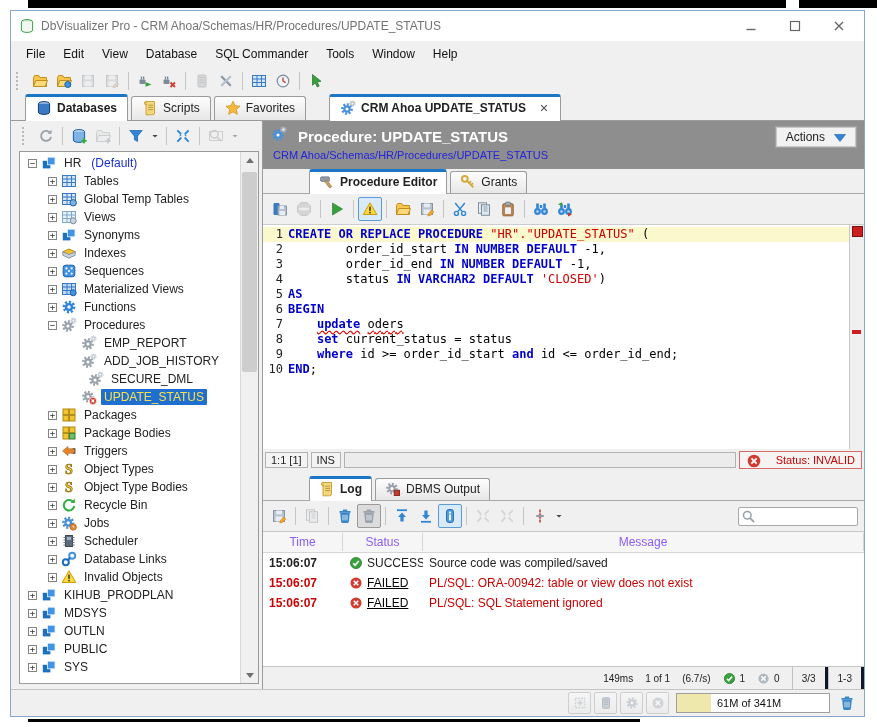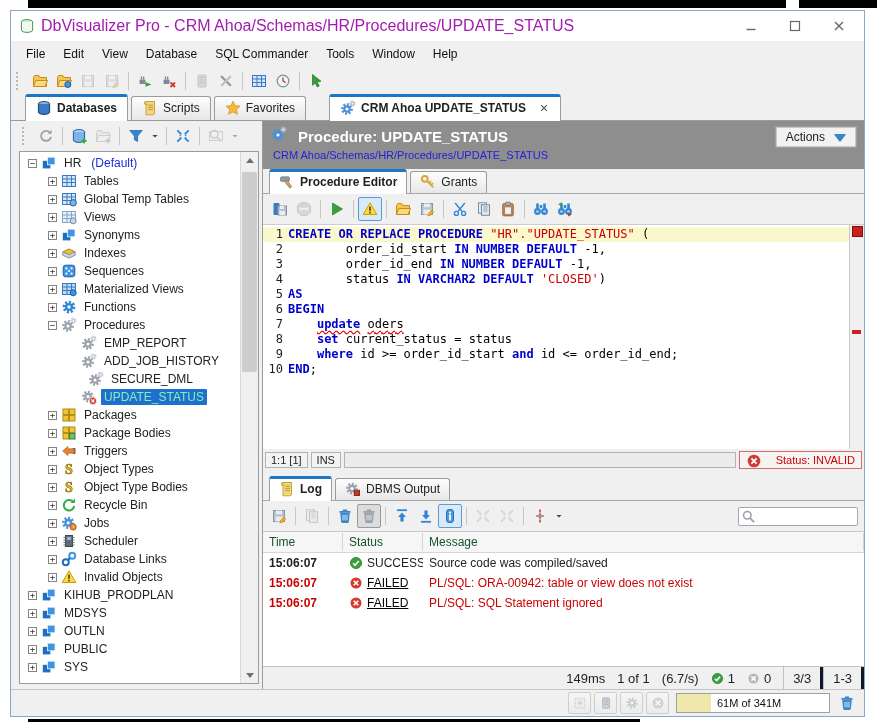--- a/index.html
+++ b/index.html
@@ -4,21 +4,21 @@
 <style>
   html,body{margin:0;padding:0;width:877px;height:727px;overflow:hidden;background:#fff;
     font-family:"Liberation Sans",sans-serif;font-size:12px;color:#222;}
   .desktop{position:relative;width:877px;height:727px;background:#fff;}
   .artifact{position:absolute;background:#000;}
   .window{position:absolute;left:10px;top:10px;width:855px;height:707px;background:#f0f0f0;
     border:1px solid #89a8c8;display:flex;flex-direction:column;z-index:2;box-sizing:border-box;}
   
   .titlebar{height:30px;background:#fff;display:flex;align-items:center;padding-left:8px;flex:none;}
   .titlebar .ticon{width:16px;height:16px;margin-right:6px;flex:none;}
-  .title-text{color:#a21caf;font-size:16px;flex:1;white-space:nowrap;overflow:hidden;}
+  .title-text{color:#737373;font-size:12px;flex:1;white-space:nowrap;overflow:hidden;}
   .wctrls{display:flex;align-items:center;height:100%;}
   .wbtn{width:44px;height:100%;display:flex;align-items:center;justify-content:center;}
   
   .menubar{height:26px;background:#f0f0f0;display:flex;align-items:center;padding-left:6px;flex:none;}
   .menu-item{padding:4px 9px;color:#111;}
   
   .toolbar{display:flex;align-items:center;flex:none;}
   .main-toolbar{height:28px;background:#f0f0f0;padding-left:2px;}
   .grip{width:5px;height:18px;border-left:2px dotted #b8b8b8;margin:0 5px 0 3px;flex:none;}
   .tbtn{width:22px;height:22px;display:flex;align-items:center;justify-content:center;border:1px solid transparent;
@@ -45,40 +45,40 @@
     background:#f0f0f0;padding-left:8px;box-sizing:border-box;}
   .panel-toolbar{height:30px;background:#f0f0f0;}
   .tree-box{flex:1;border:1px solid #9b9b9b;background:#fff;display:flex;min-height:0;margin:0 3px 5px 0;}
   .tree{flex:1;overflow:hidden;padding-top:2px;}
   .tree-row{height:18px;display:flex;align-items:center;white-space:nowrap;}
   .expander{width:9px;height:9px;border:1px solid #848484;background:#fff;color:#333;font-size:9px;line-height:7px;
     text-align:center;margin-right:4px;flex:none;box-sizing:border-box;font-family:"DejaVu Sans Mono",monospace;}
   .exp-spacer{width:13px;flex:none;}
   .tree-row .ticon{width:16px;height:16px;margin-right:4px;flex:none;}
   .tree-label{padding:1px 3px;border-radius:1px;}
-  .tree-row.selected .tree-label{background:#1f6fd0;color:#86efac;}
+  .tree-row.selected .tree-label{background:#1f6fd0;color:#fde047;}
   .tree-suffix{color:#1a2fd8;margin-left:7px;}
   .vscroll{width:17px;flex:none;background:#f0f0f0;border-left:1px solid #d8d8d8;display:flex;flex-direction:column;}
   .varrow{height:16px;display:flex;align-items:center;justify-content:center;background:#f0f0f0;}
   .vtrack{flex:1;position:relative;}
   .vthumb{position:absolute;left:1px;right:1px;top:4px;height:200px;background:#cdcdcd;border-radius:2px;}
   .tri-up{width:0;height:0;border-left:4px solid transparent;border-right:4px solid transparent;border-bottom:5px solid #6f6f6f;}
   .tri-dn{width:0;height:0;border-left:4px solid transparent;border-right:4px solid transparent;border-top:5px solid #6f6f6f;}
   
   .right-panel{flex:1;display:flex;flex-direction:column;min-width:0;background:#f0f0f0;}
   .obj-header{height:48px;flex:none;background:#8e8e8e;padding:5px 8px 14px;position:relative;box-sizing:border-box;}
   .obj-title-row{display:flex;align-items:center;gap:7px;}
   .obj-title{color:#fff;font-size:15px;font-weight:bold;}
   .obj-breadcrumb{color:#2222e0;font-size:11px;margin-top:3px;margin-left:2px;}
   .actions-btn{position:absolute;right:8px;top:6px;background:#f2f2f2;border:1px solid #c8c8c8;
     box-shadow:0 0 0 1px #a0a0a0;padding:2px 9px;display:flex;align-items:center;gap:7px;color:#222;}
   .subtabs{height:24px;background:#f0f0f0;display:flex;align-items:flex-end;padding-left:6px;
     border-bottom:1px solid #a8a8a8;flex:none;}
   .subtabs .tab{padding:2px 9px 3px;}
-  .subtabs .tab.active{padding-bottom:4px;}
+  .subtabs .tab.active{padding-bottom:4px;margin-left:40px;}
   .ed-toolbar{height:30px;background:#f0f0f0;padding-left:5px;border-bottom:1px solid #cdcdcd;}
   
   .code-area{height:224px;flex:none;background:#fff;display:flex;font-family:"DejaVu Sans Mono",monospace;
     font-size:12px;line-height:15px;}
   .code{flex:1;overflow:hidden;padding-top:2px;white-space:pre;}
   .code-line{display:flex;height:15px;}
   .code-line.hl{background:#fcf8cd;}
   .lnum{width:20px;flex:none;text-align:right;padding-right:5px;color:#222;}
   .seg-k{color:#0000cc;font-weight:bold;}
   .seg-s{color:#cc0000;}
@@ -96,31 +96,31 @@
   .stinvalid .ticon{width:14px;height:14px;}
   .gap5{height:5px;flex:none;background:#f0f0f0;}
   
   .log-toolbar{height:30px;background:#f0f0f0;padding-left:4px;}
   .log-search{margin-left:auto;margin-right:6px;width:116px;height:17px;border:1px solid #a8a8a8;border-radius:2px;
     background:#fff;display:flex;align-items:center;padding-left:2px;}
   .log-search svg{flex:none;}
   .log-search input{border:none;outline:none;flex:1;min-width:0;font-size:11px;background:transparent;height:13px;}
   .log-table{flex:1;background:#fff;border-top:1px solid #c8c8c8;display:flex;flex-direction:column;min-height:0;}
   .lt-head{display:flex;height:20px;background:#f6f6f6;border-bottom:1px solid #d6d6d6;align-items:center;flex:none;}
-  .lt-head .c{border-right:1px solid #d6d6d6;padding:2px 6px;box-sizing:border-box;color:#14532d;}
+  .lt-head .c{border-right:1px solid #d6d6d6;padding:2px 6px;box-sizing:border-box;color:#8b5cf6;text-align:center;}
   .lt-row{display:flex;height:20px;align-items:center;flex:none;}
   .lt-row .c{padding:0 6px;box-sizing:border-box;display:flex;align-items:center;gap:4px;white-space:nowrap;overflow:hidden;}
   .c-time{width:80px;flex:none;font-weight:bold;}
   .c-status{width:80px;flex:none;}
   .c-msg{flex:1;min-width:0;}
   .lt-row.failed .c-time,.lt-row.failed .c-msg{color:#cc0000;}
   .lt-row.failed .stword{color:#000000;text-decoration:underline;text-align:right;}
   .lt-row .ticon{width:14px;height:14px;flex:none;}
   .log-stats{height:22px;flex:none;background:#f0f0f0;border-top:1px solid #c4c4c4;display:flex;align-items:center;
-    justify-content:flex-end;font-size:13px;color:#222;}
+    justify-content:flex-end;font-size:10px;color:#222;}
   .lsitem{margin-right:12px;white-space:nowrap;display:flex;align-items:center;gap:4px;}
   .lsitem .ticon{width:13px;height:13px;}
   .lscell{border-left:1px solid #c0c0c0;border-right:3px solid #0f172a;align-self:stretch;display:flex;align-items:center;
     padding:0 9px;white-space:nowrap;}
   
   .statusbar{height:26px;flex:none;border-top:1px solid #c4c4c4;background:#f0f0f0;display:flex;align-items:center;
     justify-content:flex-end;padding-right:5px;gap:3px;}
   .sbtn{width:21px;height:20px;border:1px solid #b4b4b4;background:linear-gradient(#fbfbfb,#e8e8e8);border-radius:2px;
     display:flex;align-items:center;justify-content:center;}
   .memory{width:152px;height:18px;border:1px solid #a0a0a0;background:#fff;position:relative;margin-left:4px;

